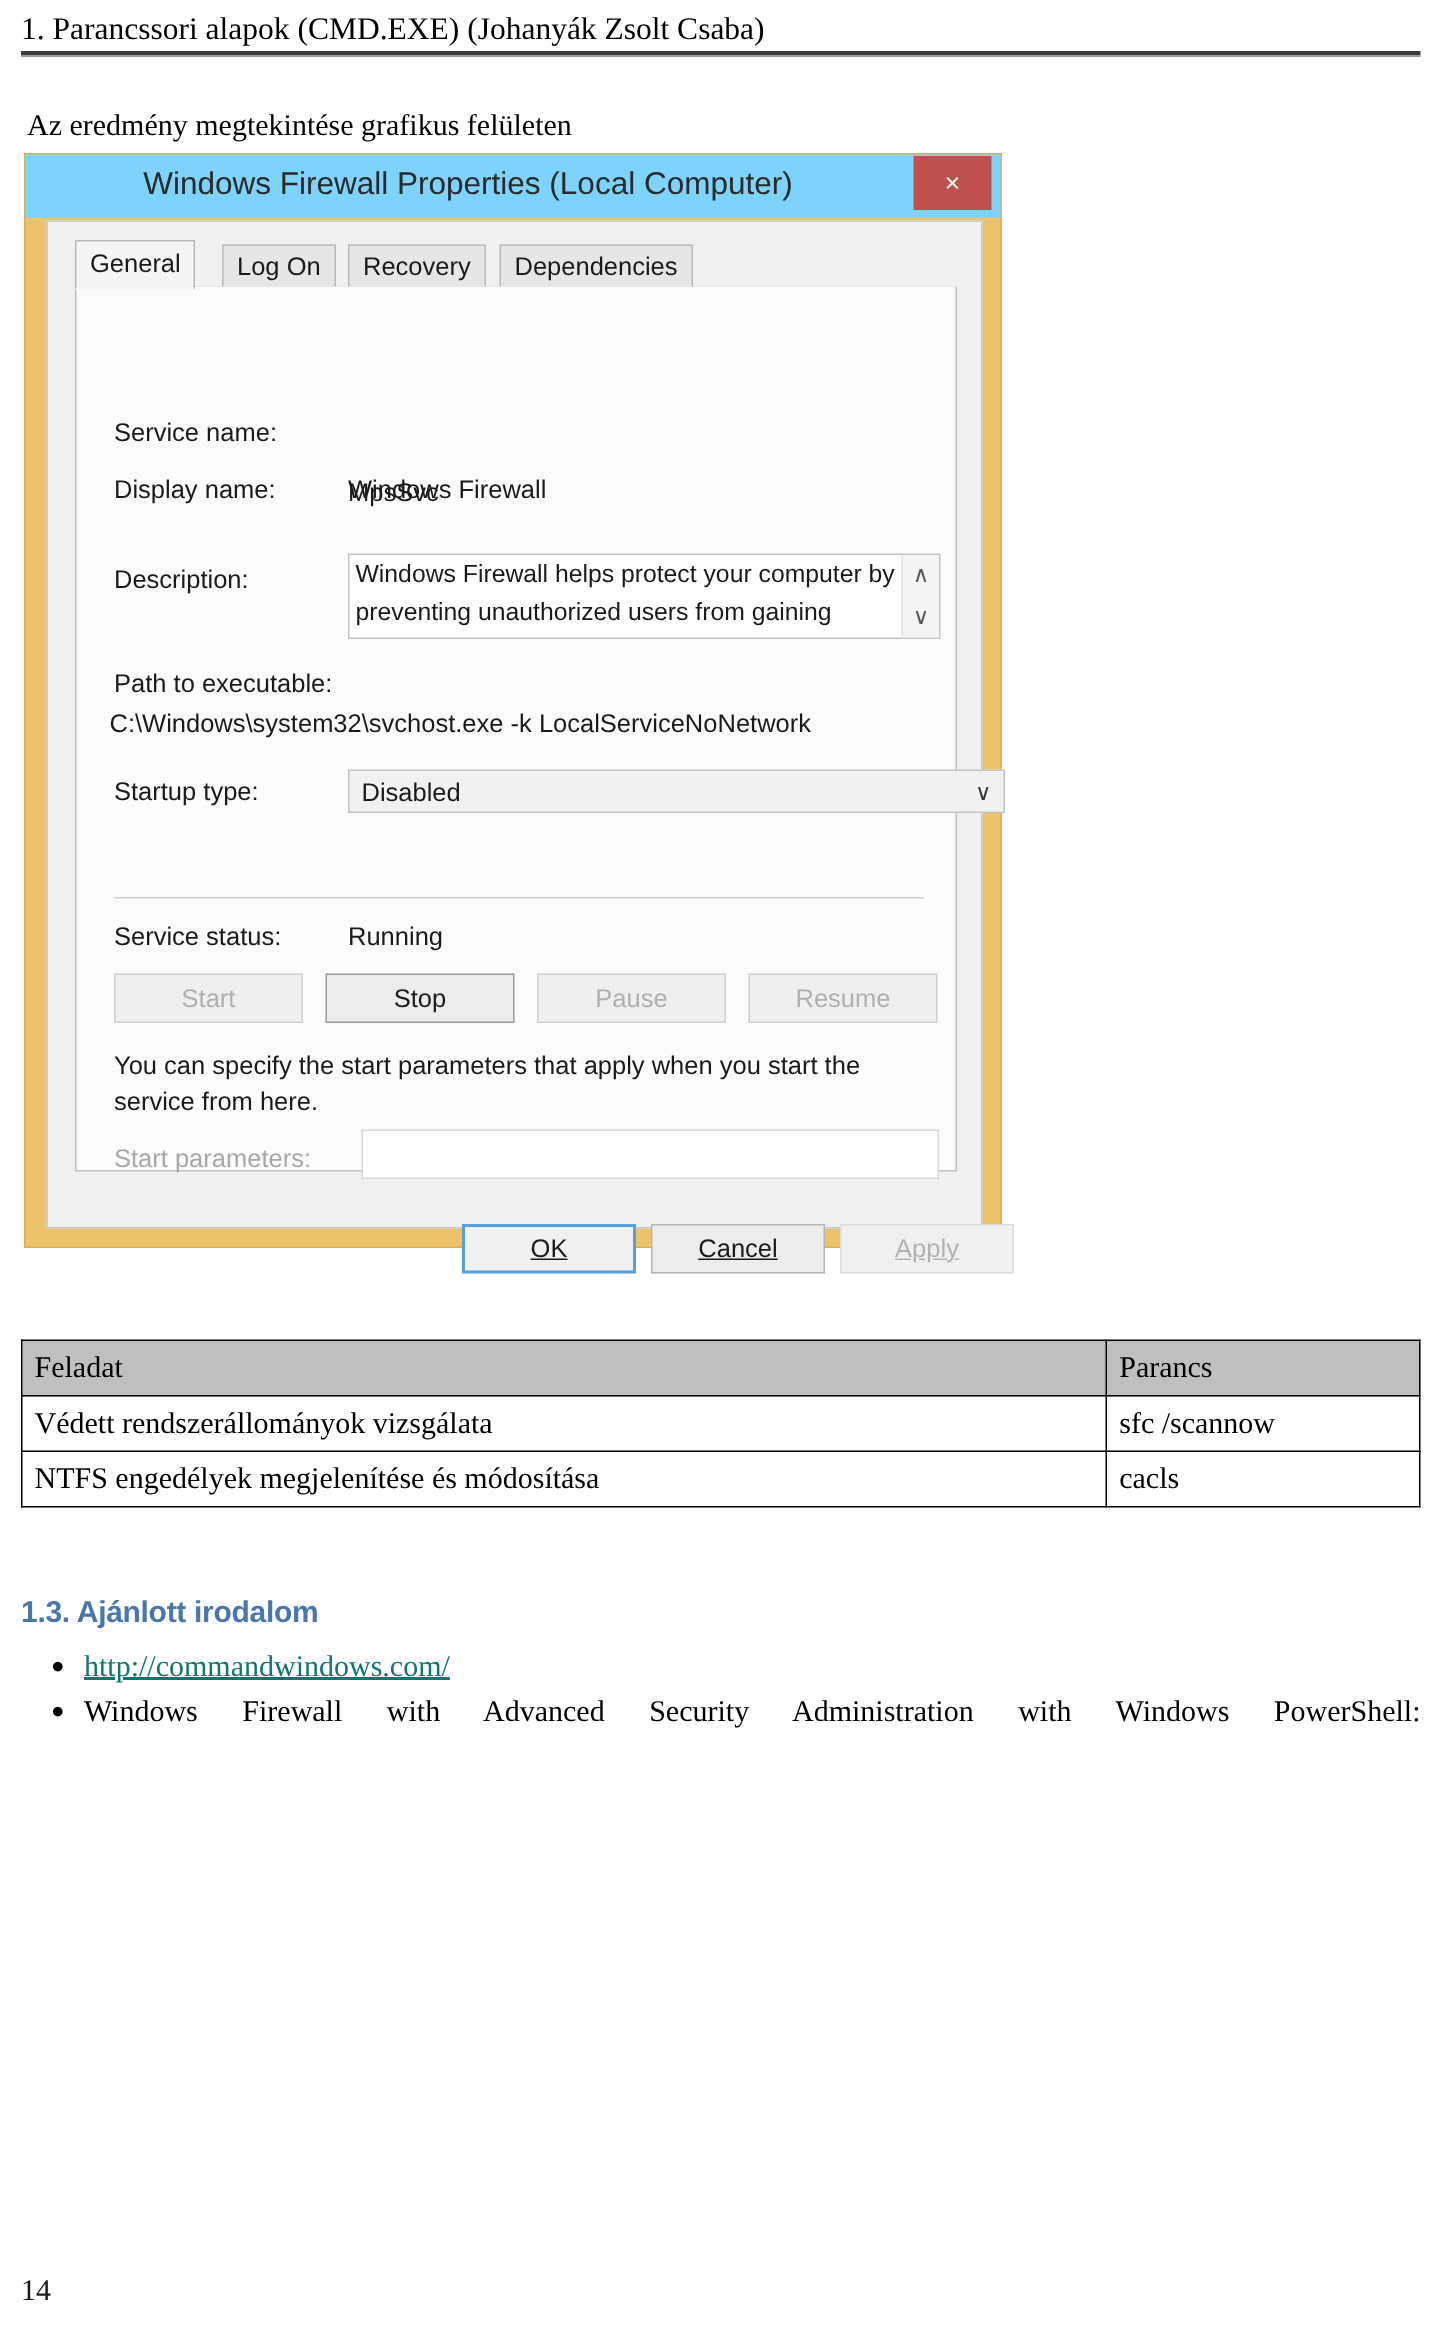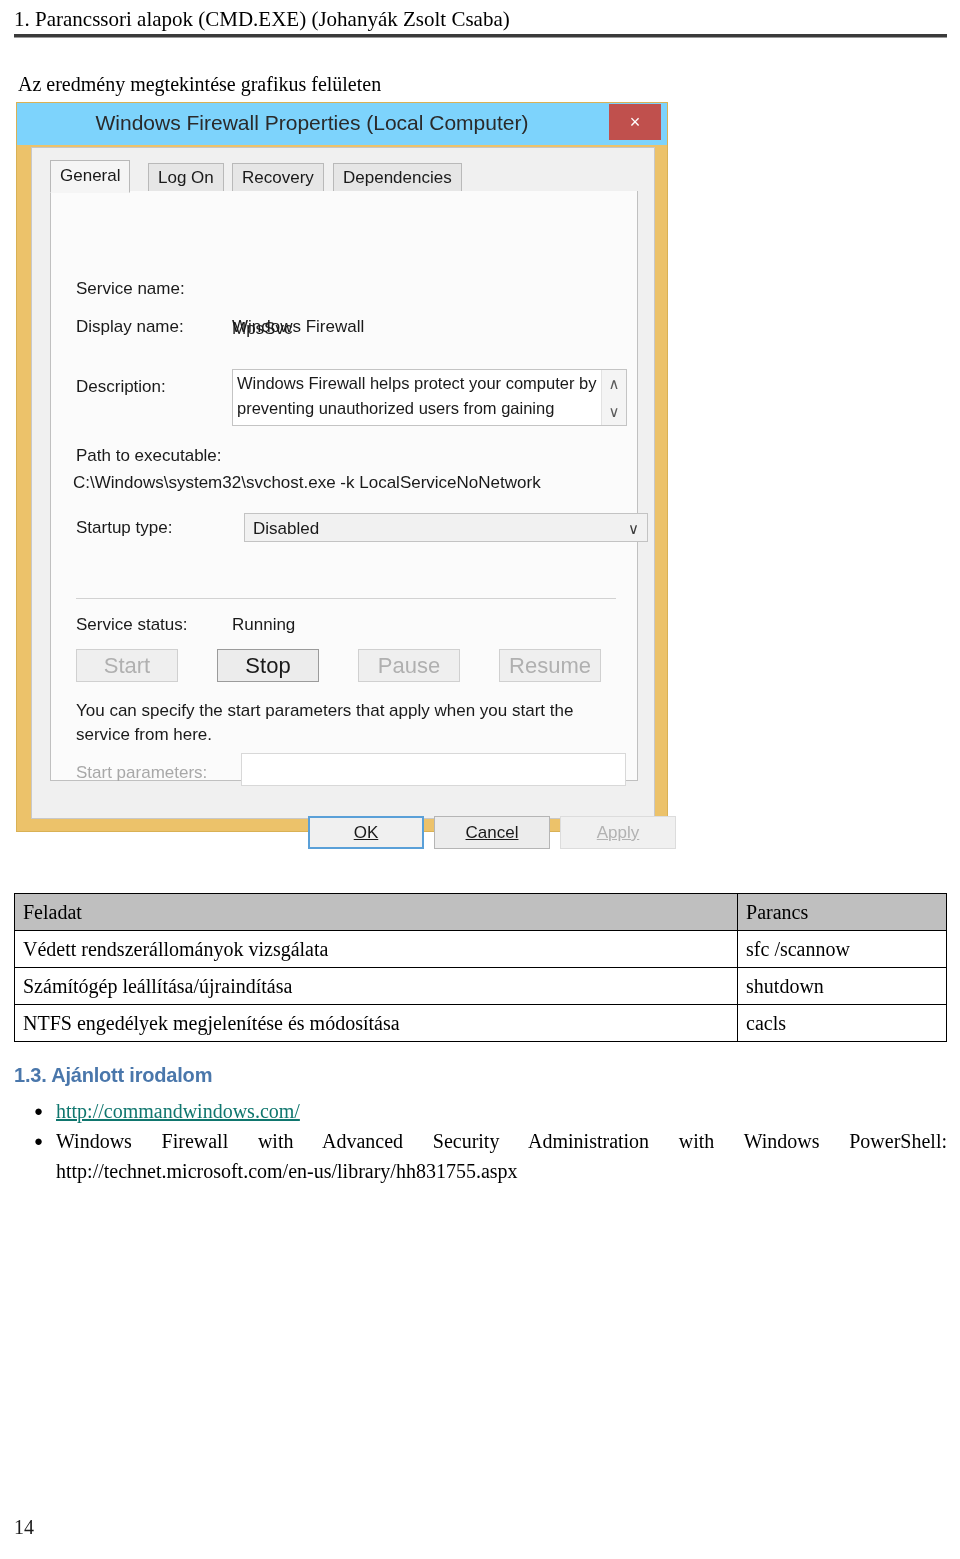--- a/index.html
+++ b/index.html
@@ -214,26 +214,25 @@
   .path-value {
     position: absolute;
     left: 22px;
     top: 282px;
   }
 
   .combo {
     position: absolute;
     left: 181px;
     top: 322px;
-    width: 404px;
+    width: 438px;
     height: 29px;
     background: #f1f1f1;
     border: 1px solid #c3c3c3;
     box-sizing: border-box;
-    margin-left: 12px;
   }
   .combo-text {
     position: absolute;
     left: 8px;
     top: 2px;
     font-size: 17px;
     line-height: 25px;
     color: #1a1a1a;
     font-family: "Liberation Sans", sans-serif;
   }
@@ -259,26 +258,26 @@
   .btn-row {
     position: absolute;
     left: 25px;
     top: 458px;
     width: 546px;
     height: 33px;
   }
   .svcbtn {
     position: absolute;
     top: 0;
-    width: 102px;
+    width: 126px;
     height: 33px;
     background: #efefef;
     border: 1px solid #d0d0d0;
     box-sizing: border-box;
-    font-size: 22px;
+    font-size: 17px;
     line-height: 31px;
     text-align: center;
     color: #b0b0b0;
     font-family: "Liberation Sans", sans-serif;
   }
   .svcbtn.enabled {
     background: #ececec;
     border: 1px solid #9b9b9b;
     color: #1a1a1a;
   }
@@ -512,37 +511,32 @@
       <th class="col-task">Feladat</th>
       <th class="col-cmd">Parancs</th>
     </tr>
   </thead>
   <tbody>
     <tr>
       <td>Védett rendszerállományok vizsgálata</td>
       <td>sfc /scannow</td>
     </tr>
     <tr>
-      <td>Számítógép leállítása/újraindítása</td>
-      <td>shutdown</td>
-    </tr>
-    <tr>
       <td>NTFS engedélyek megjelenítése és módosítása</td>
       <td>cacls</td>
     </tr>
   </tbody>
 </table>
 
 <div class="ref-heading">1.3. Ajánlott irodalom</div>
 
 <ul class="ref-list">
   <li class="ref-item">
     <span class="ref-bullet">●</span>
     <a class="ref-link" href="#">http://commandwindows.com/</a>
   </li>
   <li class="ref-item">
     <span class="ref-bullet">●</span>
     <div class="ref-just">Windows Firewall with Advanced Security Administration with Windows PowerShell:</div>
-    <div class="ref-plain">http://technet.microsoft.com/en-us/library/hh831755.aspx</div>
   </li>
 </ul>
 
 <div class="page-number">14</div>
 
 </body></html>

